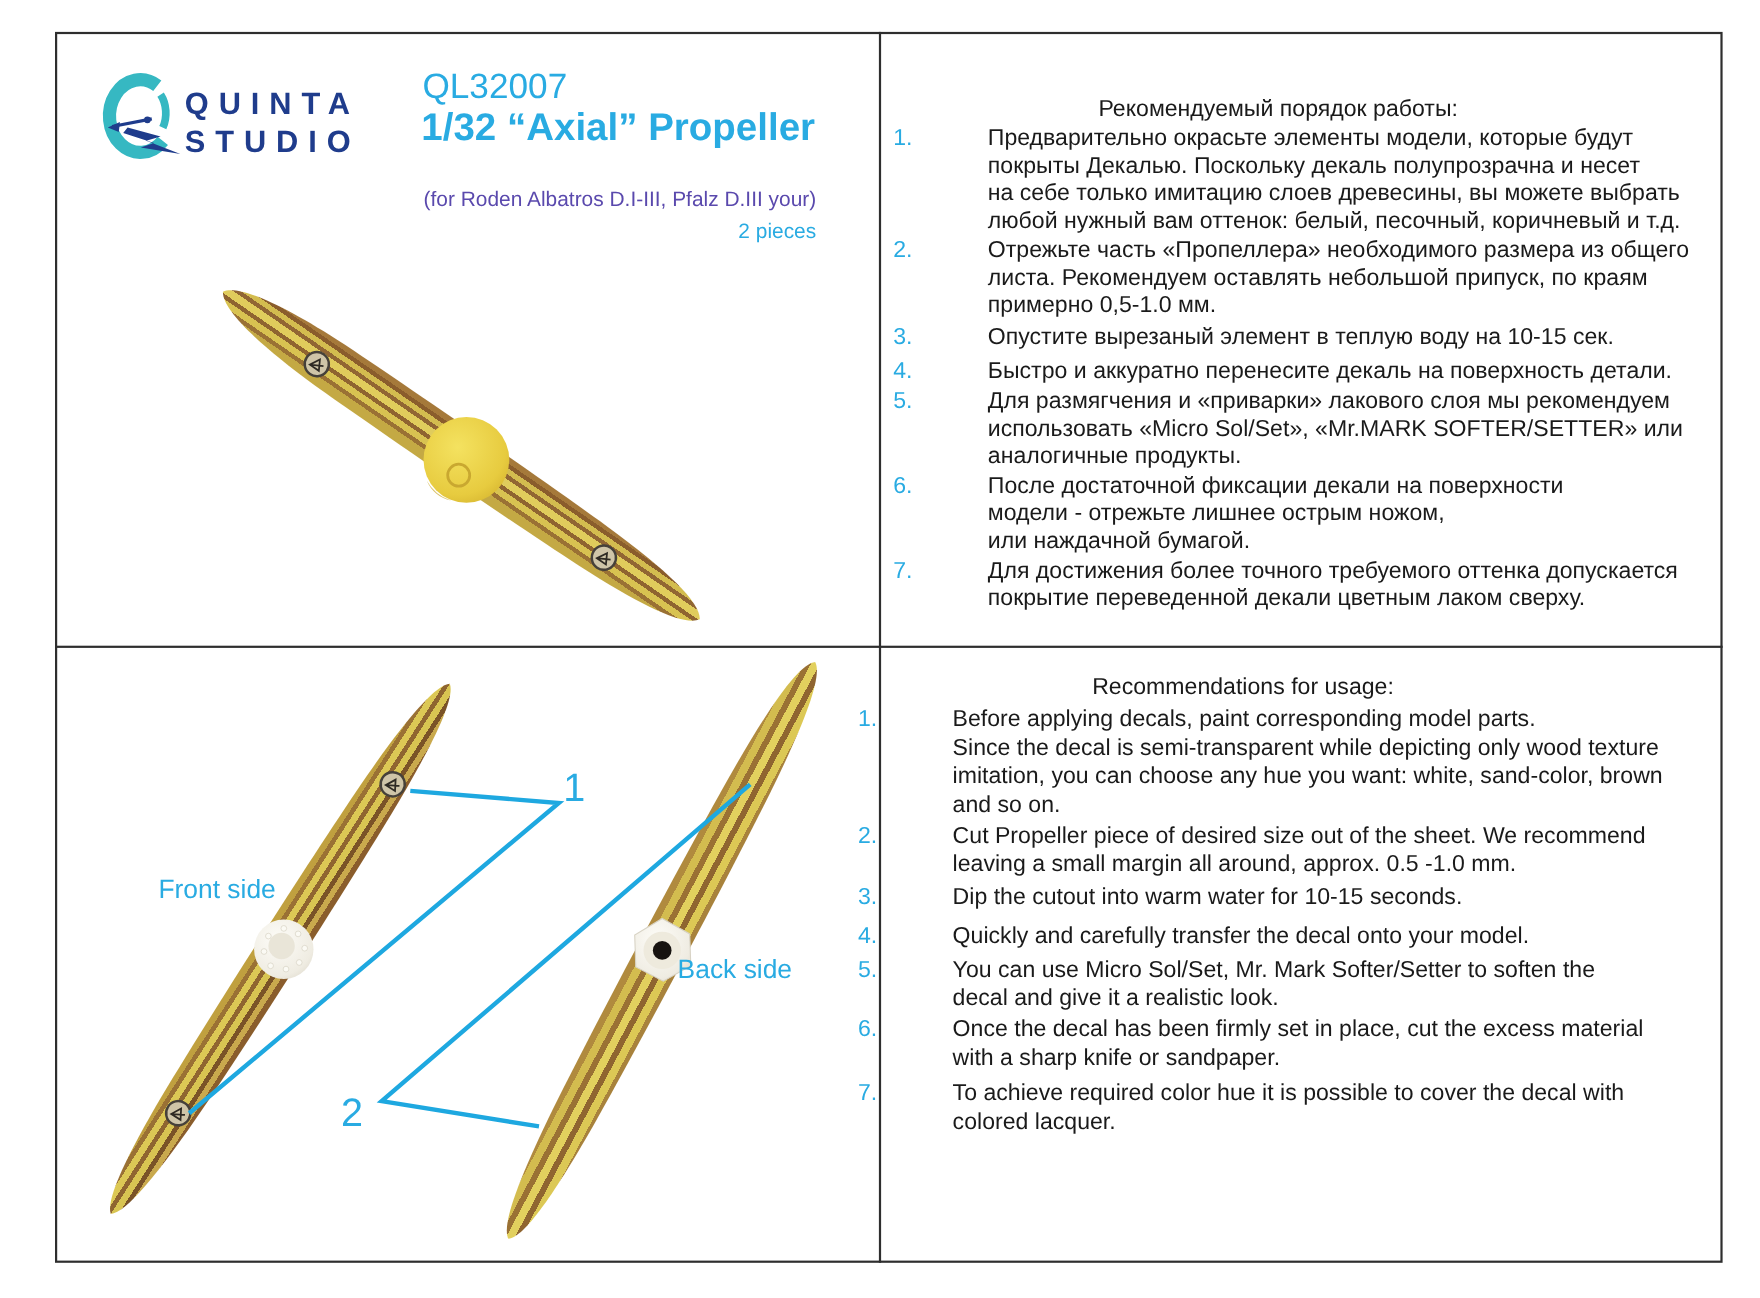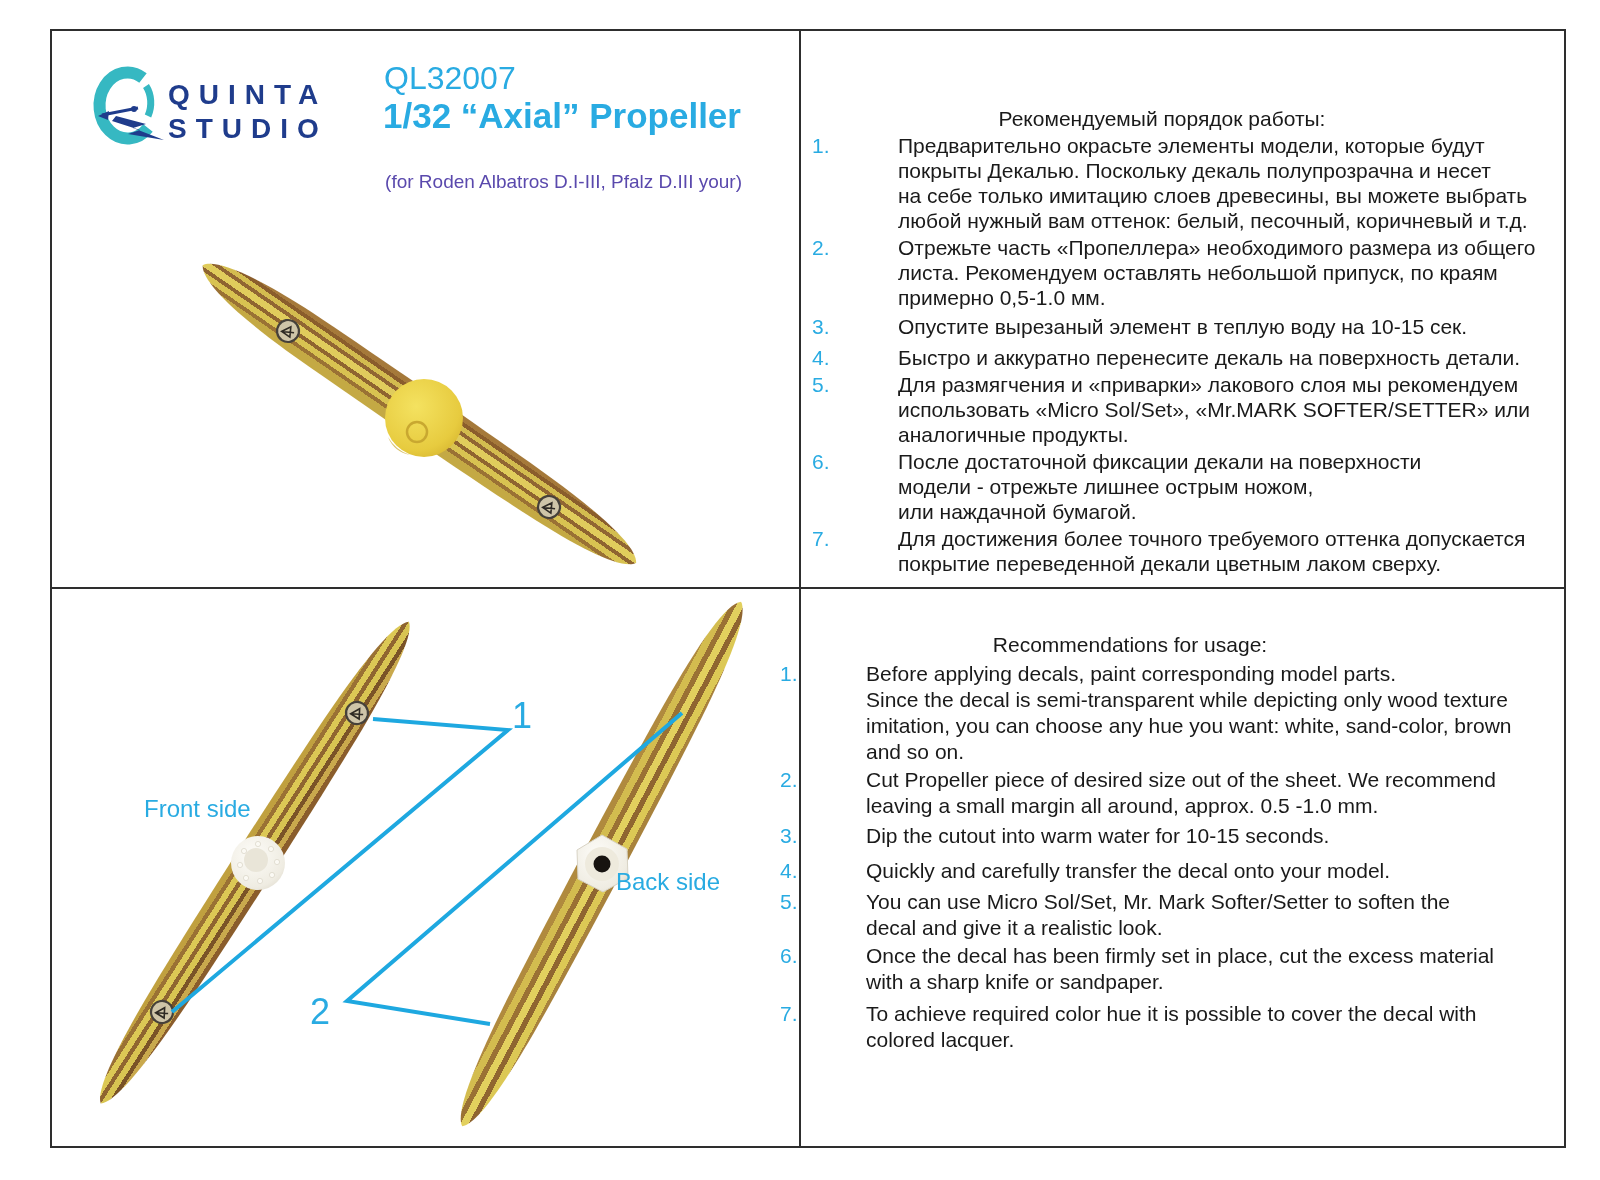--- a/index.html
+++ b/index.html
@@ -12,21 +12,21 @@
   .hdiv{position:absolute;left:50px;top:587px;width:1516px;height:2px;background:#2e2e2e;}
   
   .brand-text{position:absolute;left:168px;top:78px;color:#1f3c8c;font-weight:bold;font-size:28px;line-height:34px;letter-spacing:9px;}
   .code{position:absolute;left:384px;top:60px;font-size:32px;color:#29abe2;}
   .title{position:absolute;left:383px;top:96px;font-size:35px;font-weight:bold;color:#29abe2;text-align:center;}
   .subtitle{position:absolute;left:370px;top:137px;width:372px;text-align:right;font-size:20px;color:#5246a8;}
   .kits{position:absolute;left:370px;top:171px;width:372px;text-align:right;font-size:19px;color:#5a49ad;}
   .pieces{position:absolute;left:370px;top:200px;width:372px;text-align:right;font-size:19px;color:#29abe2;}
   
   .list{position:absolute;width:740px;}
-  .list-title{font-size:21.5px;text-align:center;width:700px;margin-top:20px;}
+  .list-title{font-size:21.5px;text-align:center;width:700px;}
   .li{display:flex;align-items:flex-start;}
   .num{flex:0 0 38px;color:#29abe2;}
   .txt{white-space:pre-line;width:700px;margin-left:48px;}
   .ru .li,.ru .list-title{line-height:25px;font-size:21px;}
   .en .li,.en .list-title{line-height:26px;font-size:21px;}
   .mt2{margin-top:2px;}.mt3{margin-top:3px;}.mt4{margin-top:4px;}.mt5{margin-top:5px;}
   .mt6{margin-top:6px;}.mt9{margin-top:9px;}
   
   .cy-label{position:absolute;color:#29abe2;font-size:24px;}
   .cy-num{position:absolute;color:#29abe2;font-size:36px;line-height:36px;}
@@ -48,20 +48,21 @@
     <path d="M 12,52 L 23,47 L 22,56 Z" fill="#1f3c8c"></path>
     <circle cx="48" cy="45" r="3" fill="#1f3c8c"></circle>
   </svg>
   <div class="brand-text">
     <div>QUINTA</div>
     <div>STUDIO</div>
   </div>
   <div class="code">QL32007</div>
   <div class="title">1/32 “Axial” Propeller</div>
   <div class="kits">(for Roden Albatros D.I-III, Pfalz D.III your)</div>
+  <div class="pieces">2 pieces</div>
 
   <svg class="abs" style="left:150px;top:235px" width="520" height="345" viewBox="0 0 520 345">
     <defs>
       <linearGradient id="woodTop" gradientUnits="userSpaceOnUse" x1="0" y1="-24" x2="0" y2="24">
         <stop offset="0" stop-color="#a5793a"></stop>
           <stop offset="0.12" stop-color="#a5793a"></stop>
         <stop offset="0.12" stop-color="#8a5d2c"></stop>
           <stop offset="0.2" stop-color="#8a5d2c"></stop>
         <stop offset="0.2" stop-color="#d3bc4f"></stop>
           <stop offset="0.3" stop-color="#d3bc4f"></stop>

